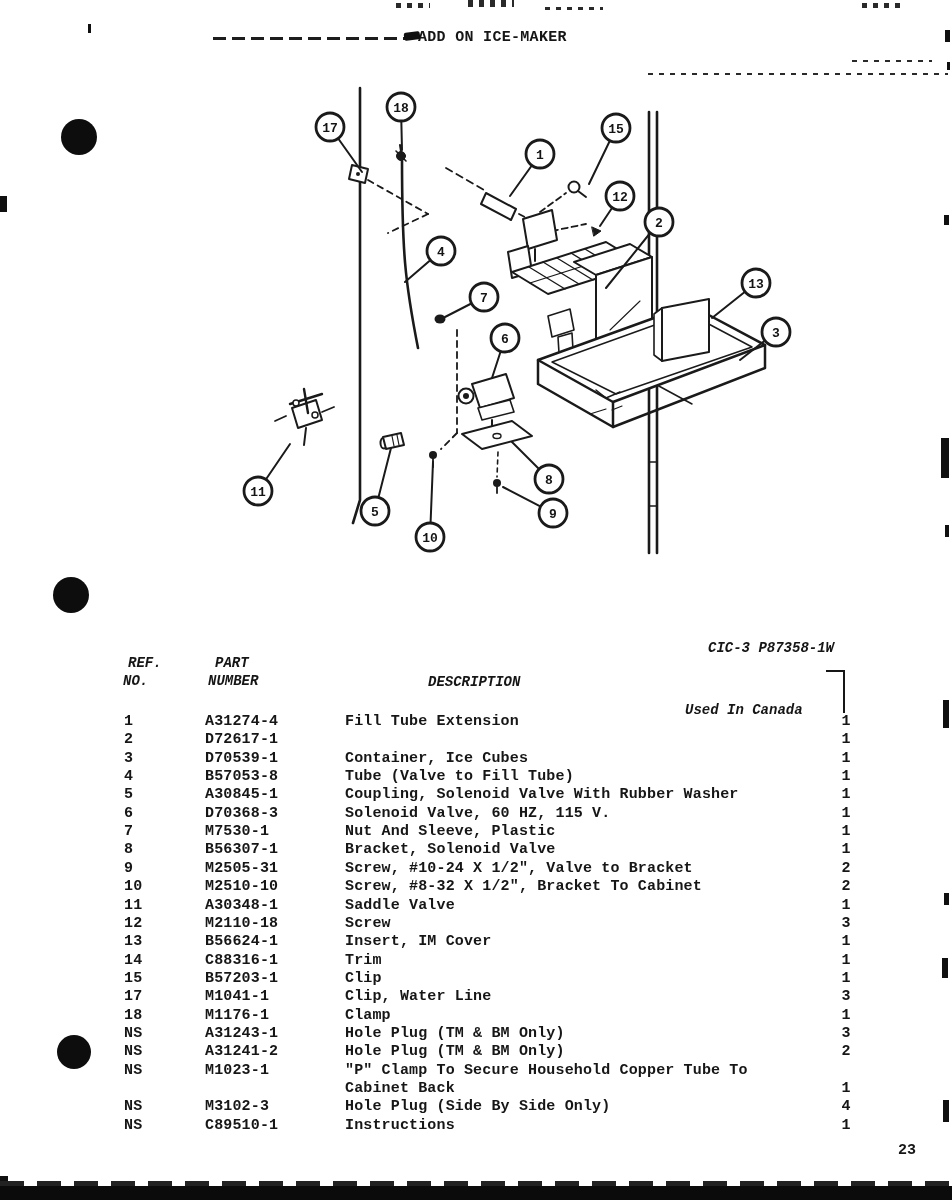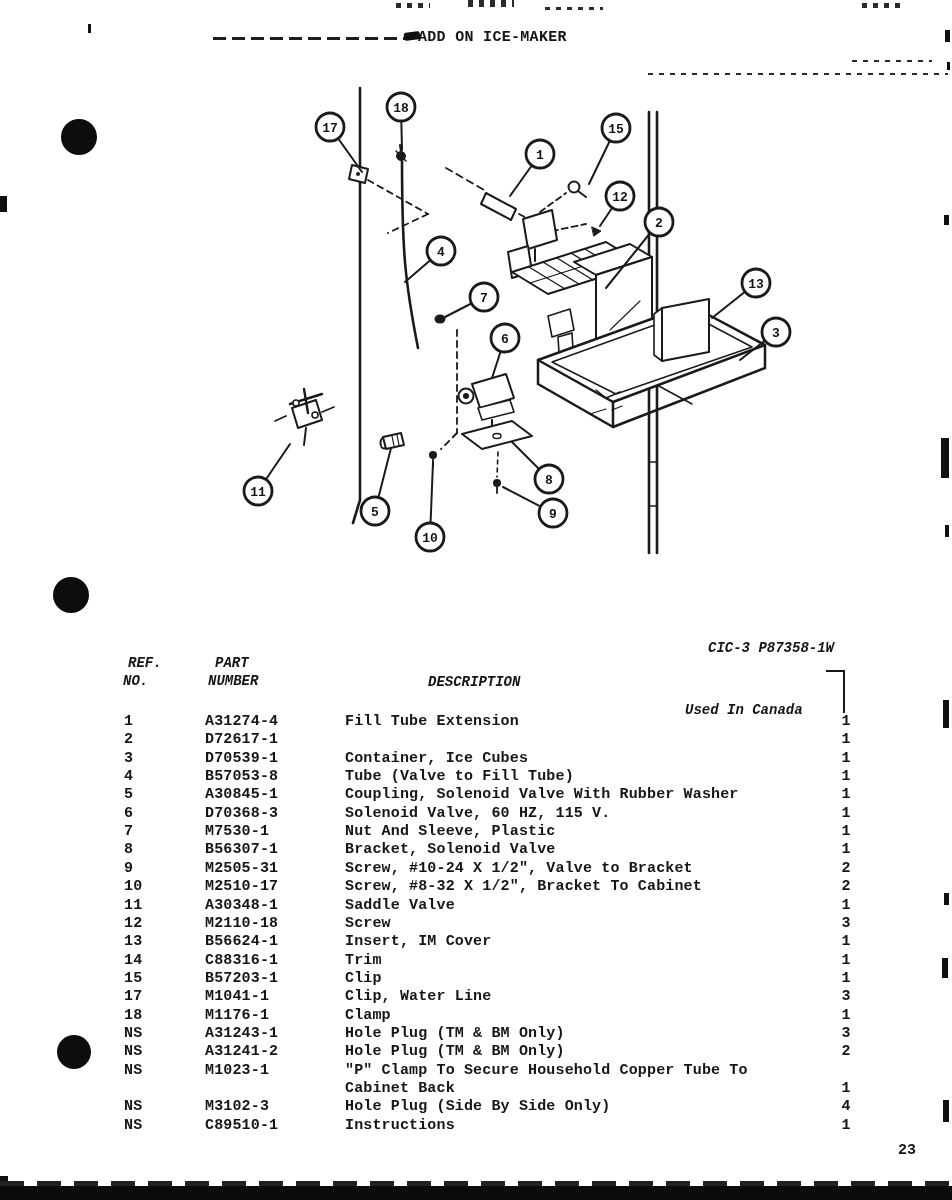--- a/index.html
+++ b/index.html
@@ -334,21 +334,21 @@
         <span class="cell qty">1</span>
       </div>
       <div class="prow" style="top: 859.8px;">
         <span class="cell ref">9</span>
         <span class="cell part">M2505-31</span>
         <span class="cell desc">Screw, #10-24 X 1/2", Valve to Bracket</span>
         <span class="cell qty">2</span>
       </div>
       <div class="prow" style="top: 878.15px;">
         <span class="cell ref">10</span>
-        <span class="cell part">M2510-17</span>
+        <span class="cell part">M2510-10</span>
         <span class="cell desc">Screw, #8-32 X 1/2", Bracket To Cabinet</span>
         <span class="cell qty">2</span>
       </div>
       <div class="prow" style="top: 896.5px;">
         <span class="cell ref">11</span>
         <span class="cell part">A30348-1</span>
         <span class="cell desc">Saddle Valve</span>
         <span class="cell qty">1</span>
       </div>
       <div class="prow" style="top: 914.85px;">

